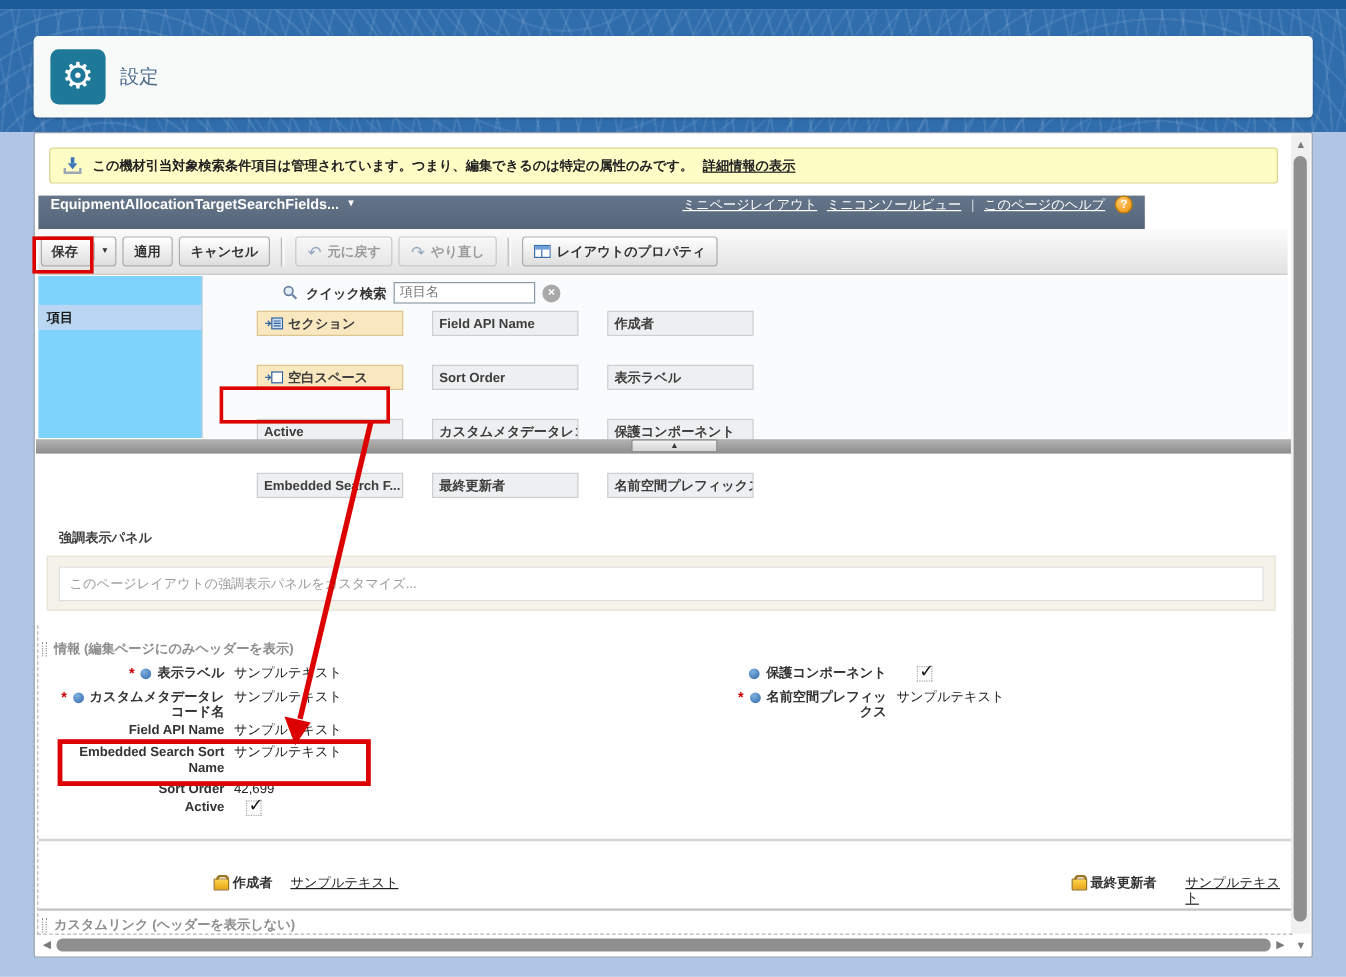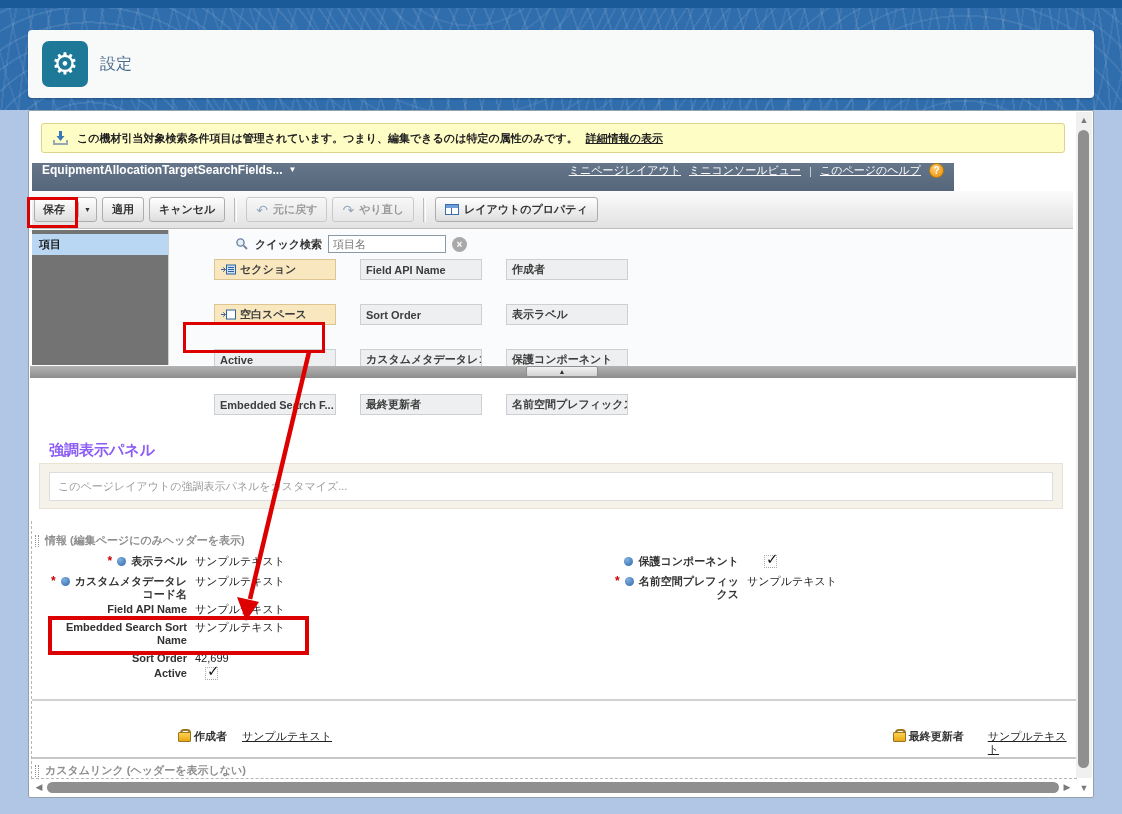--- a/index.html
+++ b/index.html
@@ -60,21 +60,21 @@
     font-size:11px; font-weight:bold; color:#333; cursor:pointer; box-shadow:inset 0 1px 0 rgba(255,255,255,.7);}
   .btn.split { padding:0; }
   .btn.split .seg { padding:4px 8px; }
   .btn.split .segc { padding:4px 5px; border-left:1px solid #b5b5b5; font-size:7px; }
   .btn.disabled { color:#9b9b9b; border-color:#c9c9c9; background:linear-gradient(#f7f7f7,#e7e7e7); cursor:default; }
   .btn .aico { font-size:14px; line-height:1; color:#93a7bd; font-weight:normal;}
   .tsep { width:3px; height:24px; border-left:1px solid #bbb; border-right:1px solid #fdfdfd; margin:0 4px; }
 
   
   .palette { position:absolute; left:3px; top:119px; width:1041px; height:135px; display:flex; }
-  .pal-side { width:137px; background:#737373; border-right:1px solid #cfcfcf; padding-top:4px; }
+  .pal-side { width:137px; background:#7dd3fc; border-right:1px solid #cfcfcf; padding-top:24px; }
   .pal-side-item { background:#b9d7f2; font-size:11px; font-weight:bold; color:#1a1a1a;
     padding:3px 7px; cursor:pointer; }
   .pal-main { flex:1; background:#fafbfc; position:relative; }
   .qsearch { position:absolute; left:66px; top:5px; display:flex; align-items:center; gap:6px; }
   .qlabel { font-size:11px; font-weight:bold; color:#333; }
   .qinput { width:118px; height:18px; border:1px solid #8a99a8; font-size:11px; padding:1px 4px; }
   .qclear { width:15px; height:15px; border-radius:50%; background:#a9a9a9; color:#fff;
     font-size:10px; font-weight:bold; display:flex; align-items:center; justify-content:center; cursor:pointer; }
   .pal-grid { position:absolute; left:45px; top:29px; display:grid;
     grid-template-columns:122px 122px 122px; grid-auto-rows:21px; column-gap:3px; row-gap:2px;gap:24px; }
@@ -86,21 +86,21 @@
   .splitter { position:absolute; left:1px; top:255px; width:1046px; height:12px;
     background:linear-gradient(#b3b3b3,#8d8d8d); }
   .split-handle { position:absolute; left:496px; top:0px; width:72px; height:11px;
     background:linear-gradient(#f2f2f2,#d3d3d3); border:1px solid #8e8e8e; border-radius:2px;
     display:flex; align-items:center; justify-content:center; font-size:7px; color:#333; cursor:pointer; }
 
   
   .sample-header { position:absolute; left:10px; top:288px; width:1024px; height:25px;
     background:#6b7587; border-radius:6px 6px 0 0; color:#fff; font-size:12px; font-weight:bold;
     display:flex; align-items:center; padding:0 10px; }
-  .hp-title { position:absolute; left:20px; top:330px; font-size:15px; font-weight:bold; color:#8b5cf6; }
+  .hp-title { position:absolute; left:20px; top:330px; font-size:11px; font-weight:bold; color:#404040; }
   .hp-panel { position:absolute; left:10px; top:352px; width:1024px; height:46px;
     background:#f5f2ea; border:1px solid #e8e3d6; }
   .hp-inner { position:absolute; left:9px; top:8px; right:9px; height:29px; background:#fff;
     border:1px solid #ddd; display:flex; align-items:center; padding:0 8px;
     font-size:11px; color:#9a9a9a; cursor:pointer; }
 
   .sections { position:absolute; left:2px; top:410px; width:1046px; height:258px;
     border-left:1px dashed #b5b5b5; border-right:1px dashed #b5b5b5; border-bottom:1px dashed #b5b5b5; }
   .sec-head { position:absolute; left:3px; display:flex; align-items:center; gap:6px;
     color:#8e8e8e; font-weight:bold; font-size:11px; }

